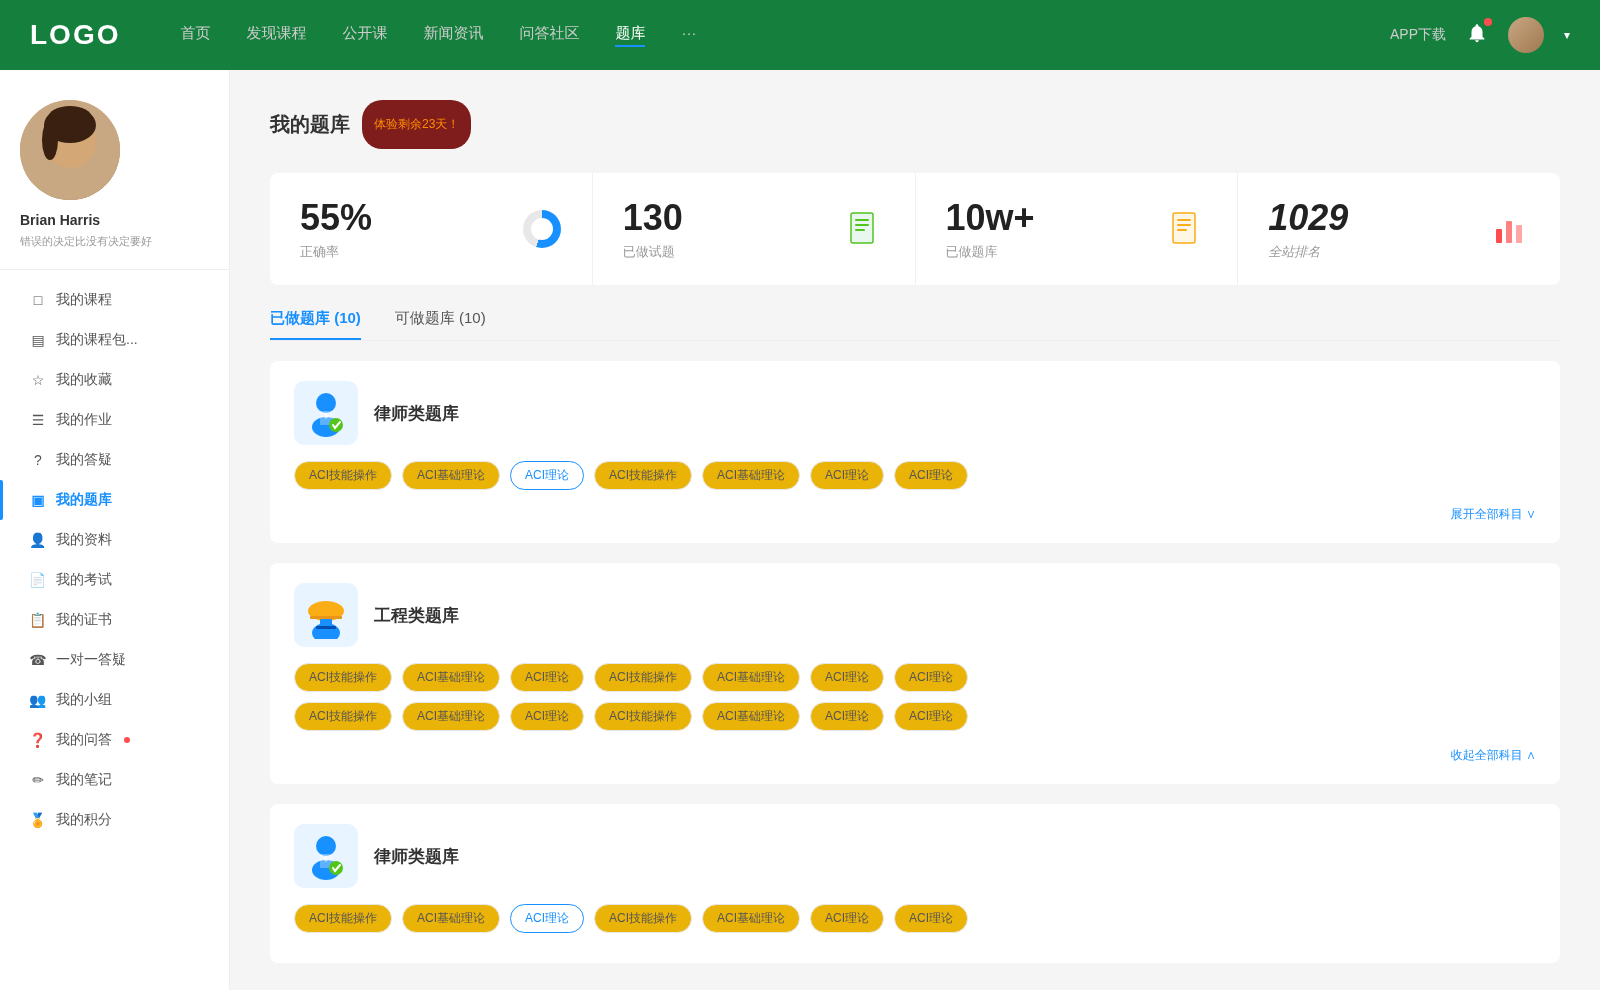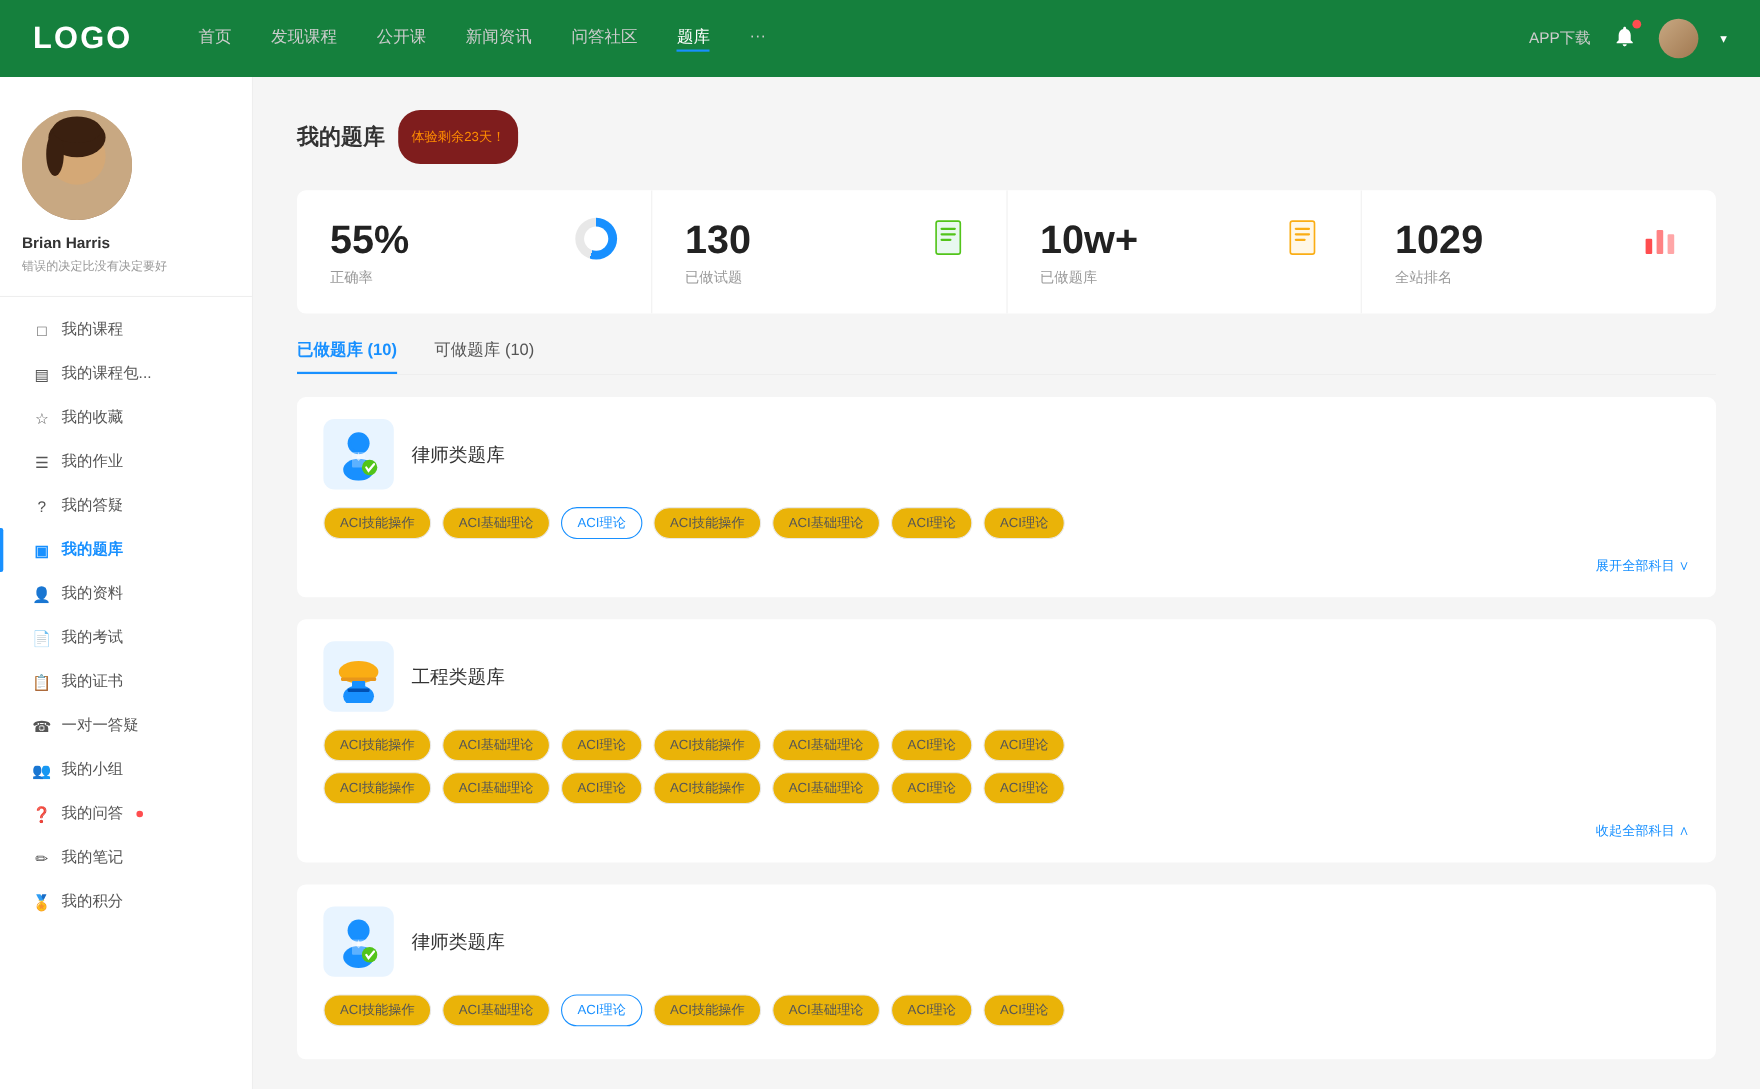--- a/index.html
+++ b/index.html
@@ -184,24 +184,25 @@
       display: flex;
       background: #fff;
       border-radius: 8px;
       margin-bottom: 24px;
       overflow: hidden;
     }
     .stat-item {
       flex: 1;
       padding: 24px 30px;
       display: flex;
+      align-items: center;
       gap: 16px;
       border-right: 1px solid #f0f0f0;
     }
-    .stat-item:last-child { border-right: none; }
+    .stat-item:last-child { border-right: none; font-style: italic; }
     .stat-text { flex: 1; }
     .stat-value {
       font-size: 36px;
       font-weight: 700;
       color: #222;
     }
     .stat-label {
       font-size: 13px;
       color: #999;
       margin-top: 4px;
@@ -246,21 +247,21 @@
     }
     .bank-icon {
       width: 64px; height: 64px;
       border-radius: 10px;
       background: #e8f4ff;
       display: flex; align-items: center; justify-content: center;
       flex-shrink: 0;
     }
     .bank-title {
       font-size: 17px;
-      font-weight: 400;
+      font-weight: 700;
     }
     .tags-row {
       display: flex;
       flex-wrap: wrap;
       gap: 10px;
       margin-bottom: 10px;
     }
     .tag {
       padding: 5px 14px;
       border-radius: 20px;

